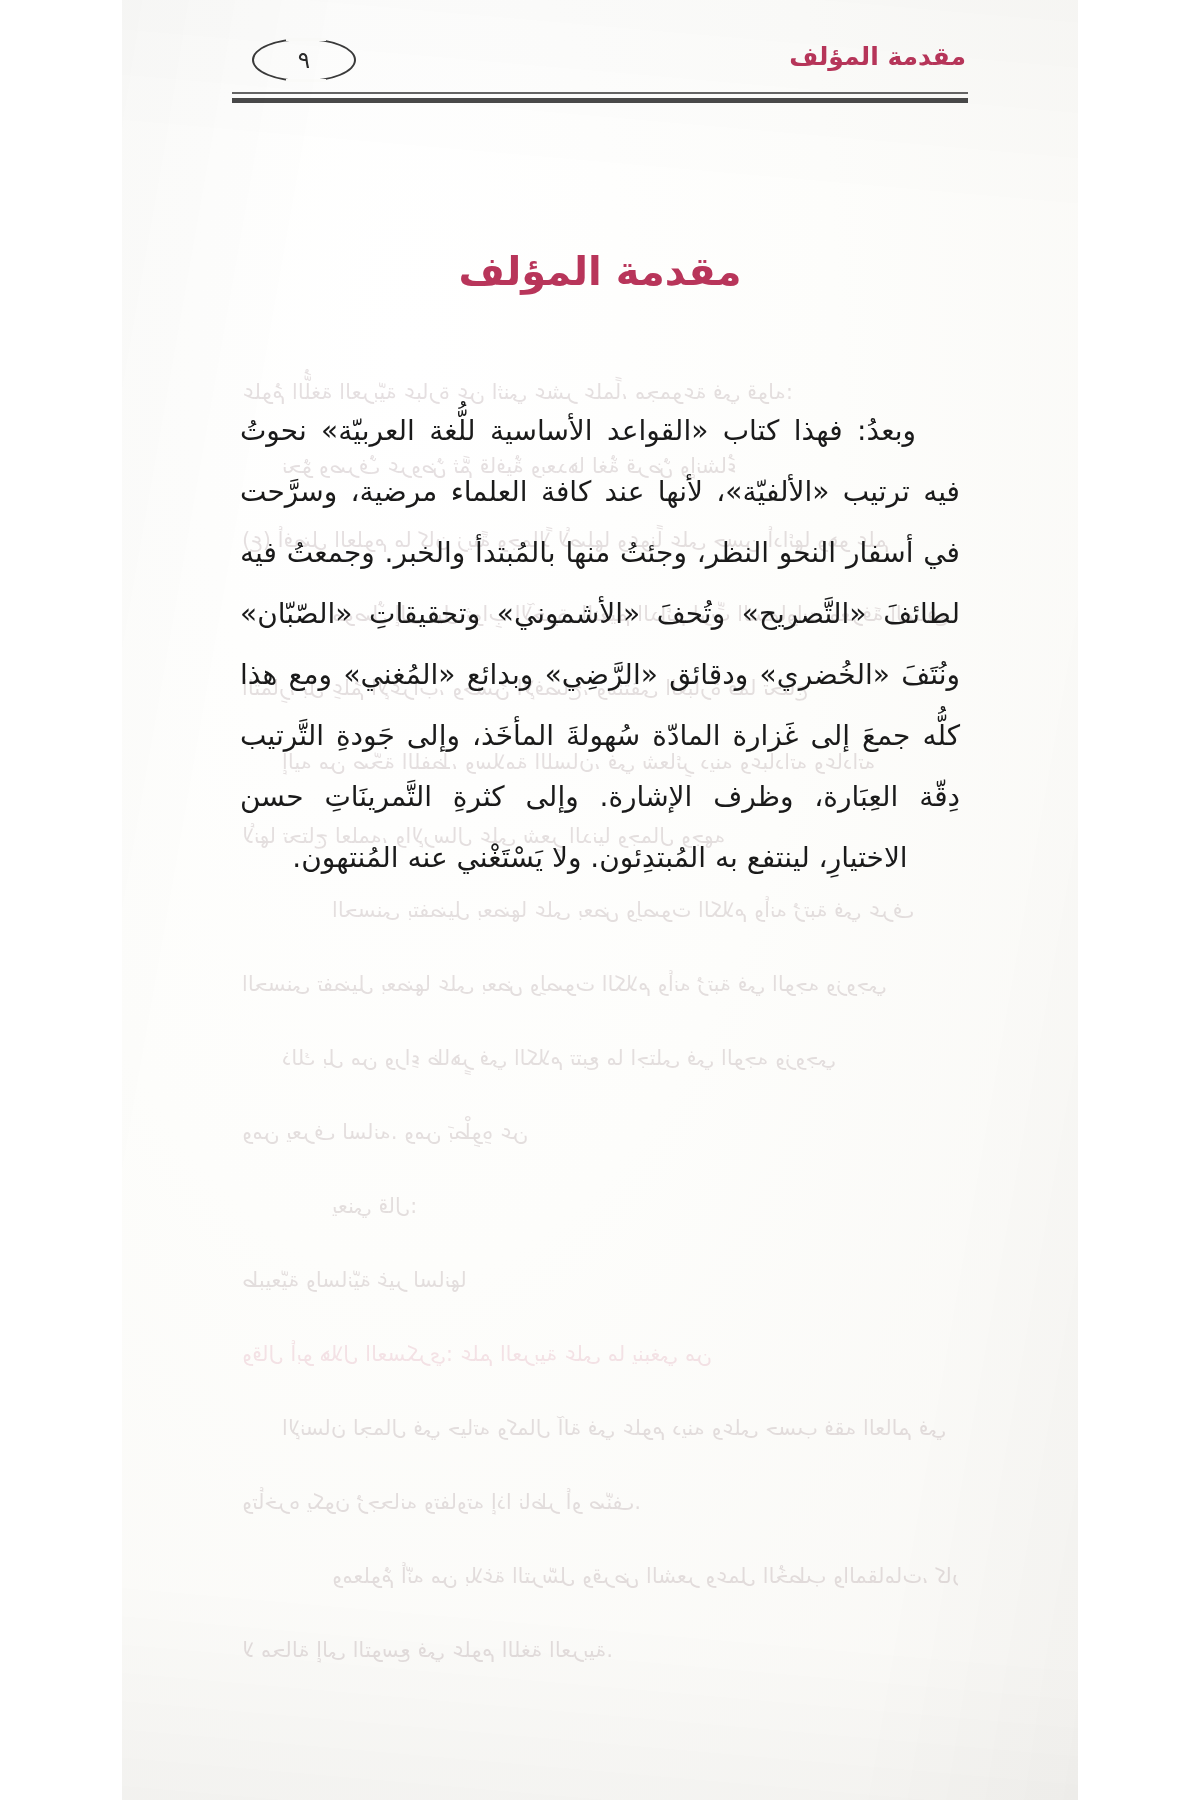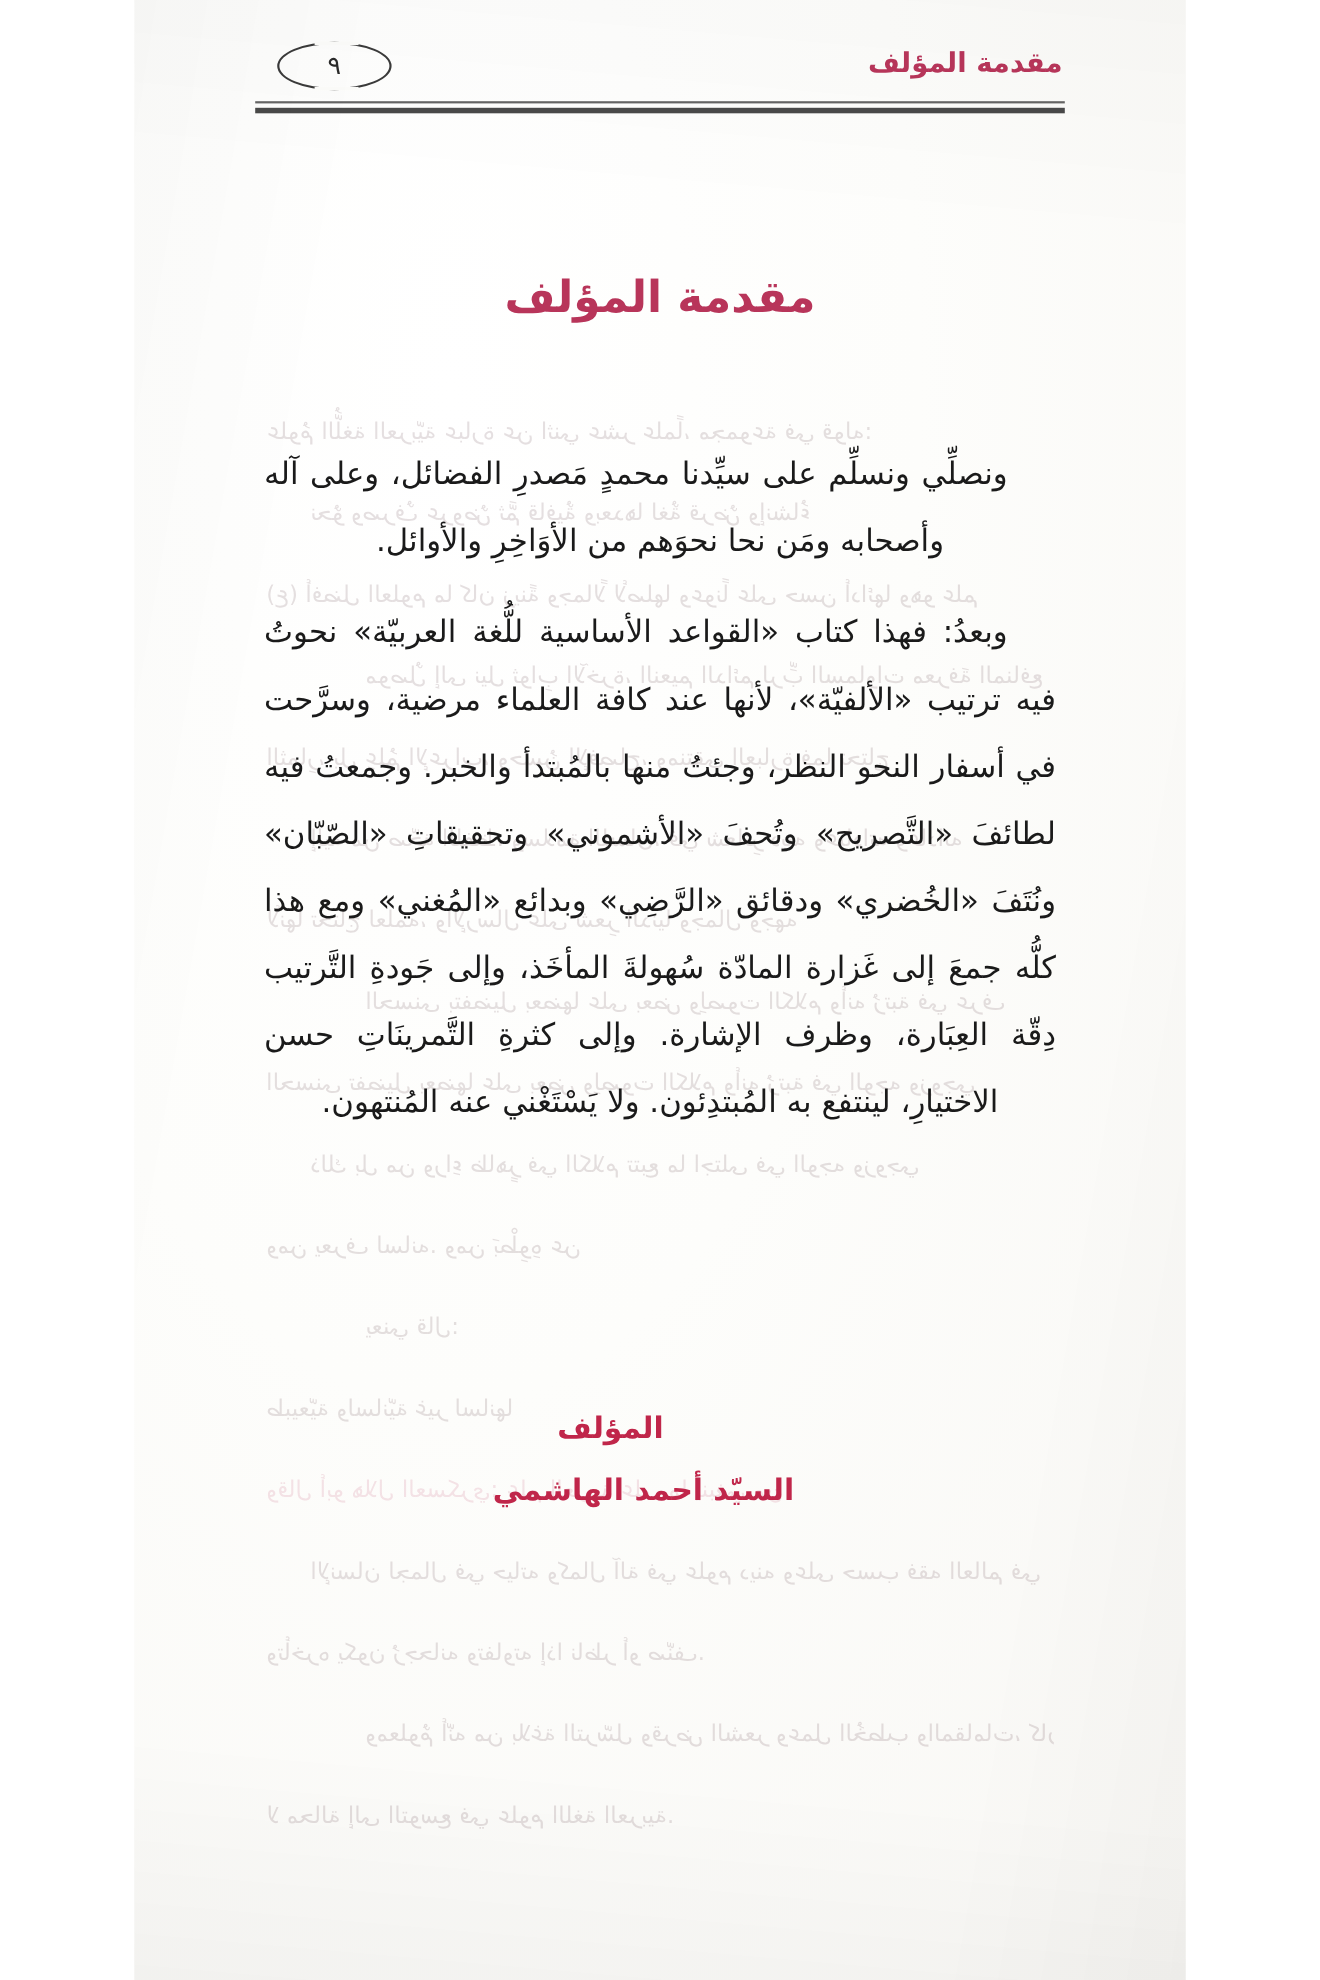--- a/index.html
+++ b/index.html
@@ -215,23 +215,20 @@
 
   <div class="rule-group">
     <div class="rule-thin"></div>
     <div class="rule-gap"></div>
     <div class="rule-thick"></div>
   </div>
 
   <div class="doc-title">مقدمة المؤلف</div>
 
   <div class="body">
-    <p class="para">ونصلِّي ونسلِّم على سيِّدنا محمدٍ مَصدرِ الفضائل، وعلى آله وأصحابه ومَن نحا نحوَهم من الأوَاخِرِ والأوائل.</p>
     <p class="para">وبعدُ: فهذا كتاب «القواعد الأساسية للُّغة العربيّة» نحوتُ فيه ترتيب «الألفيّة»، لأنها عند كافة العلماء مرضية، وسرَّحت في أسفار النحو النظر، وجئتُ منها بالمُبتدأ والخبر. وجمعتُ فيه لطائفَ «التَّصريح» وتُحفَ «الأشموني» وتحقيقاتِ «الصّبّان» ونُتَفَ «الخُضري» ودقائق «الرَّضِي» وبدائع «المُغني» ومع هذا كلُّه جمعَ إلى غَزارة المادّة سُهولةَ المأخَذ، وإلى جَودةِ التَّرتيب دِقّة العِبَارة، وظرف الإشارة. وإلى كثرةِ التَّمرينَاتِ حسن الاختيارِ، لينتفع به المُبتدِئون. ولا يَسْتَغْني عنه المُنتهون.</p>
   </div>
 
   <div class="signature" style="top: 1283px;">
-    <div class="sig-role">المؤلف</div>
-    <div class="sig-name">السيّد أحمد الهاشمي</div>
   </div>
 
   <div class="paper-grain"></div>
 </div>
 
 </body></html>

